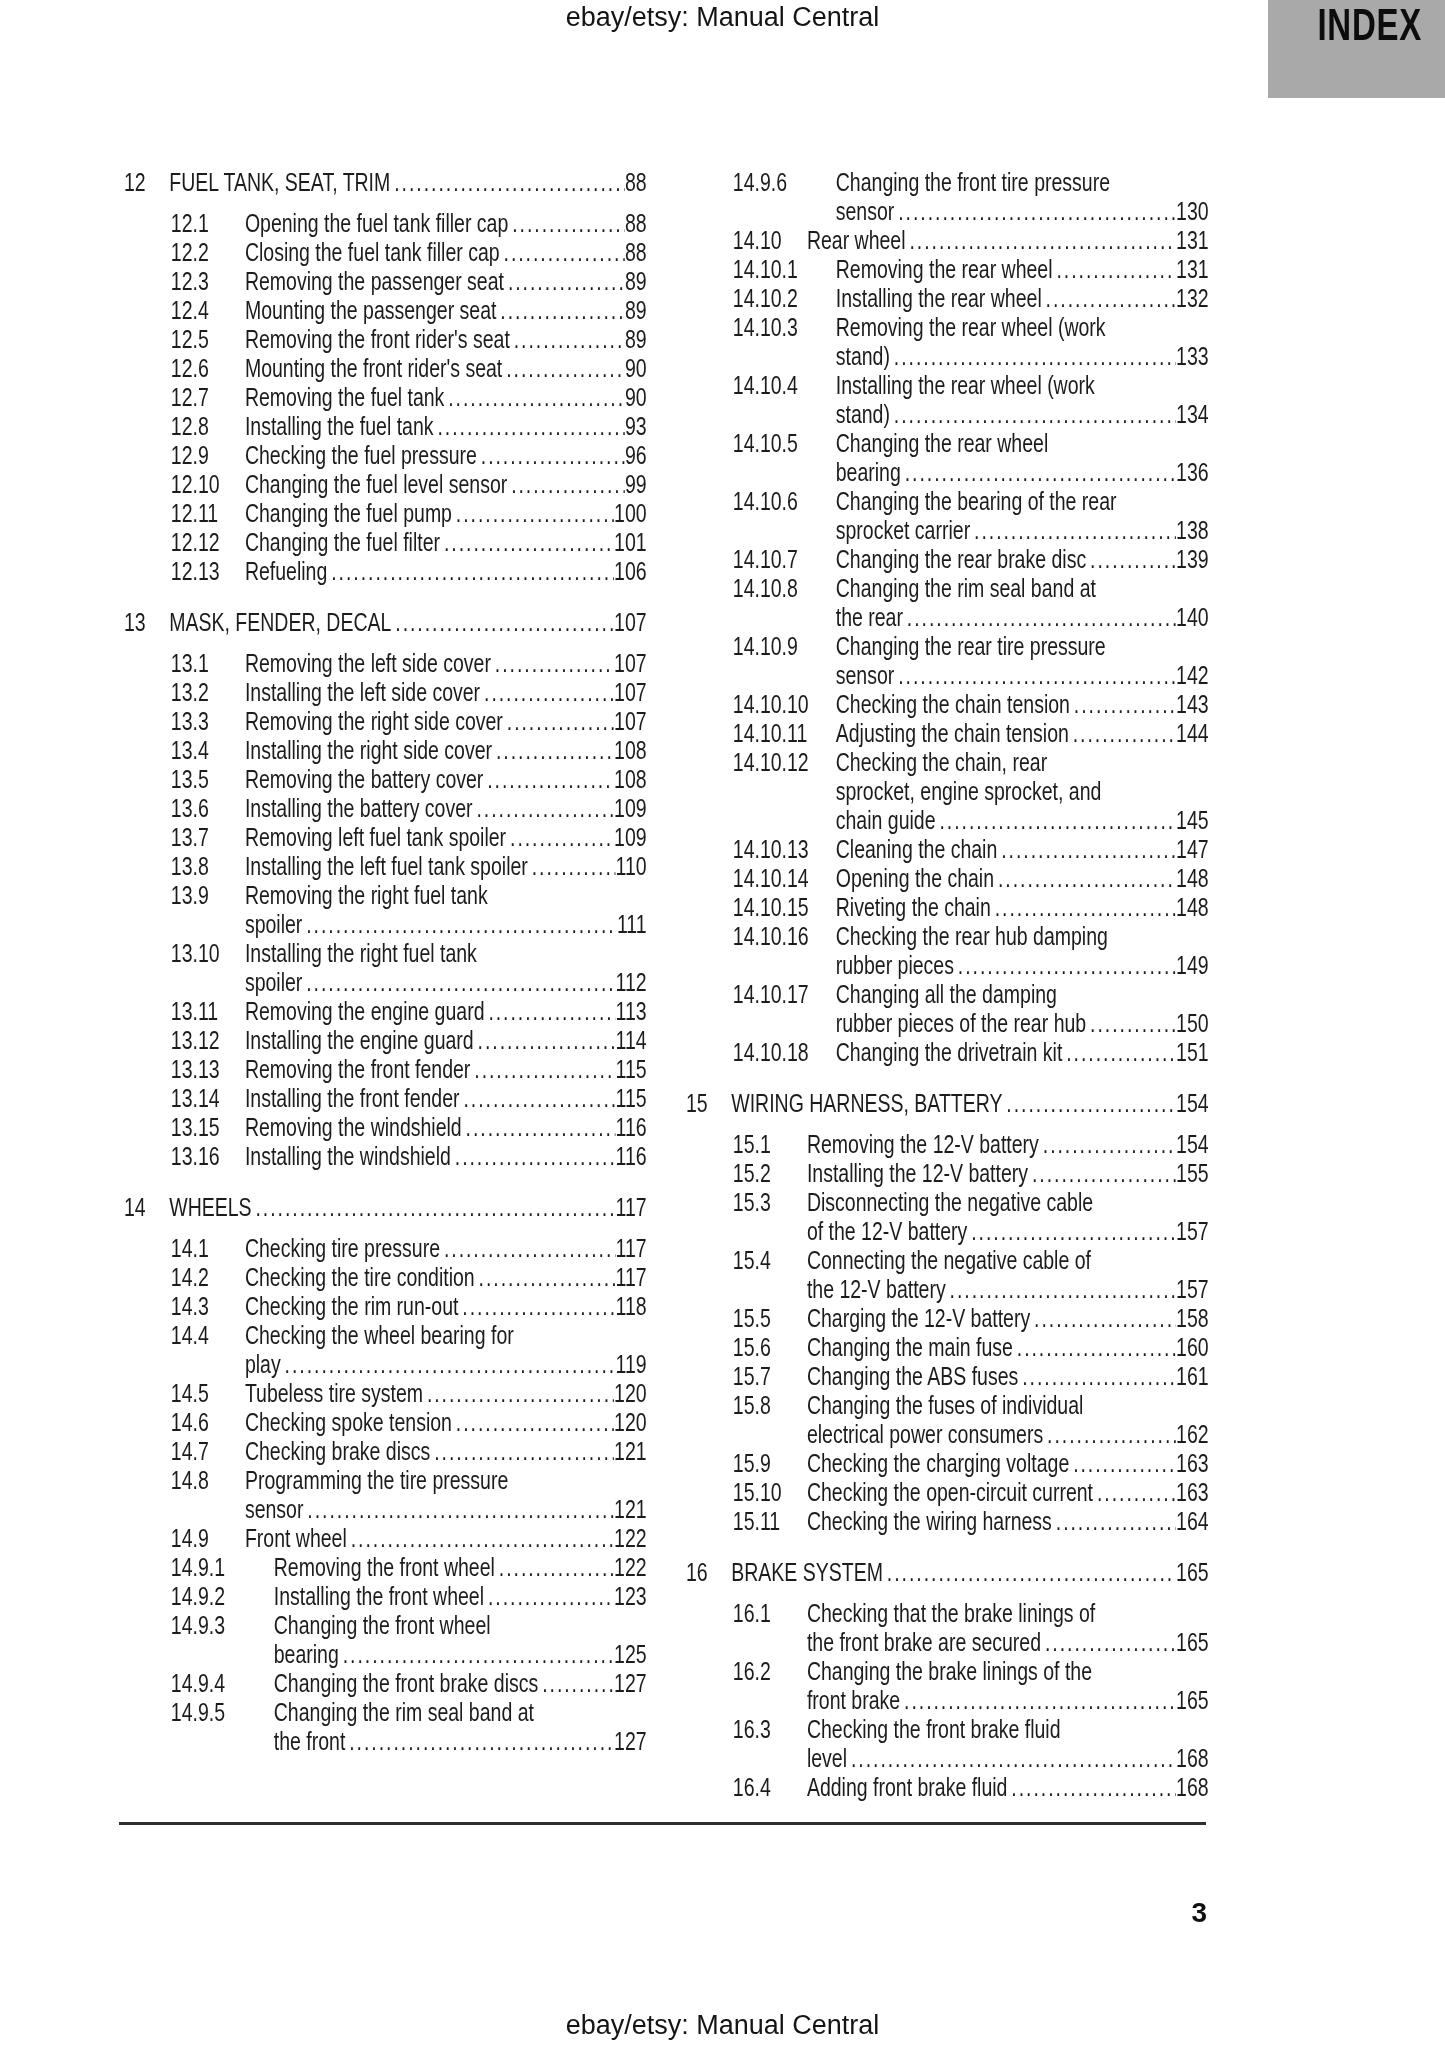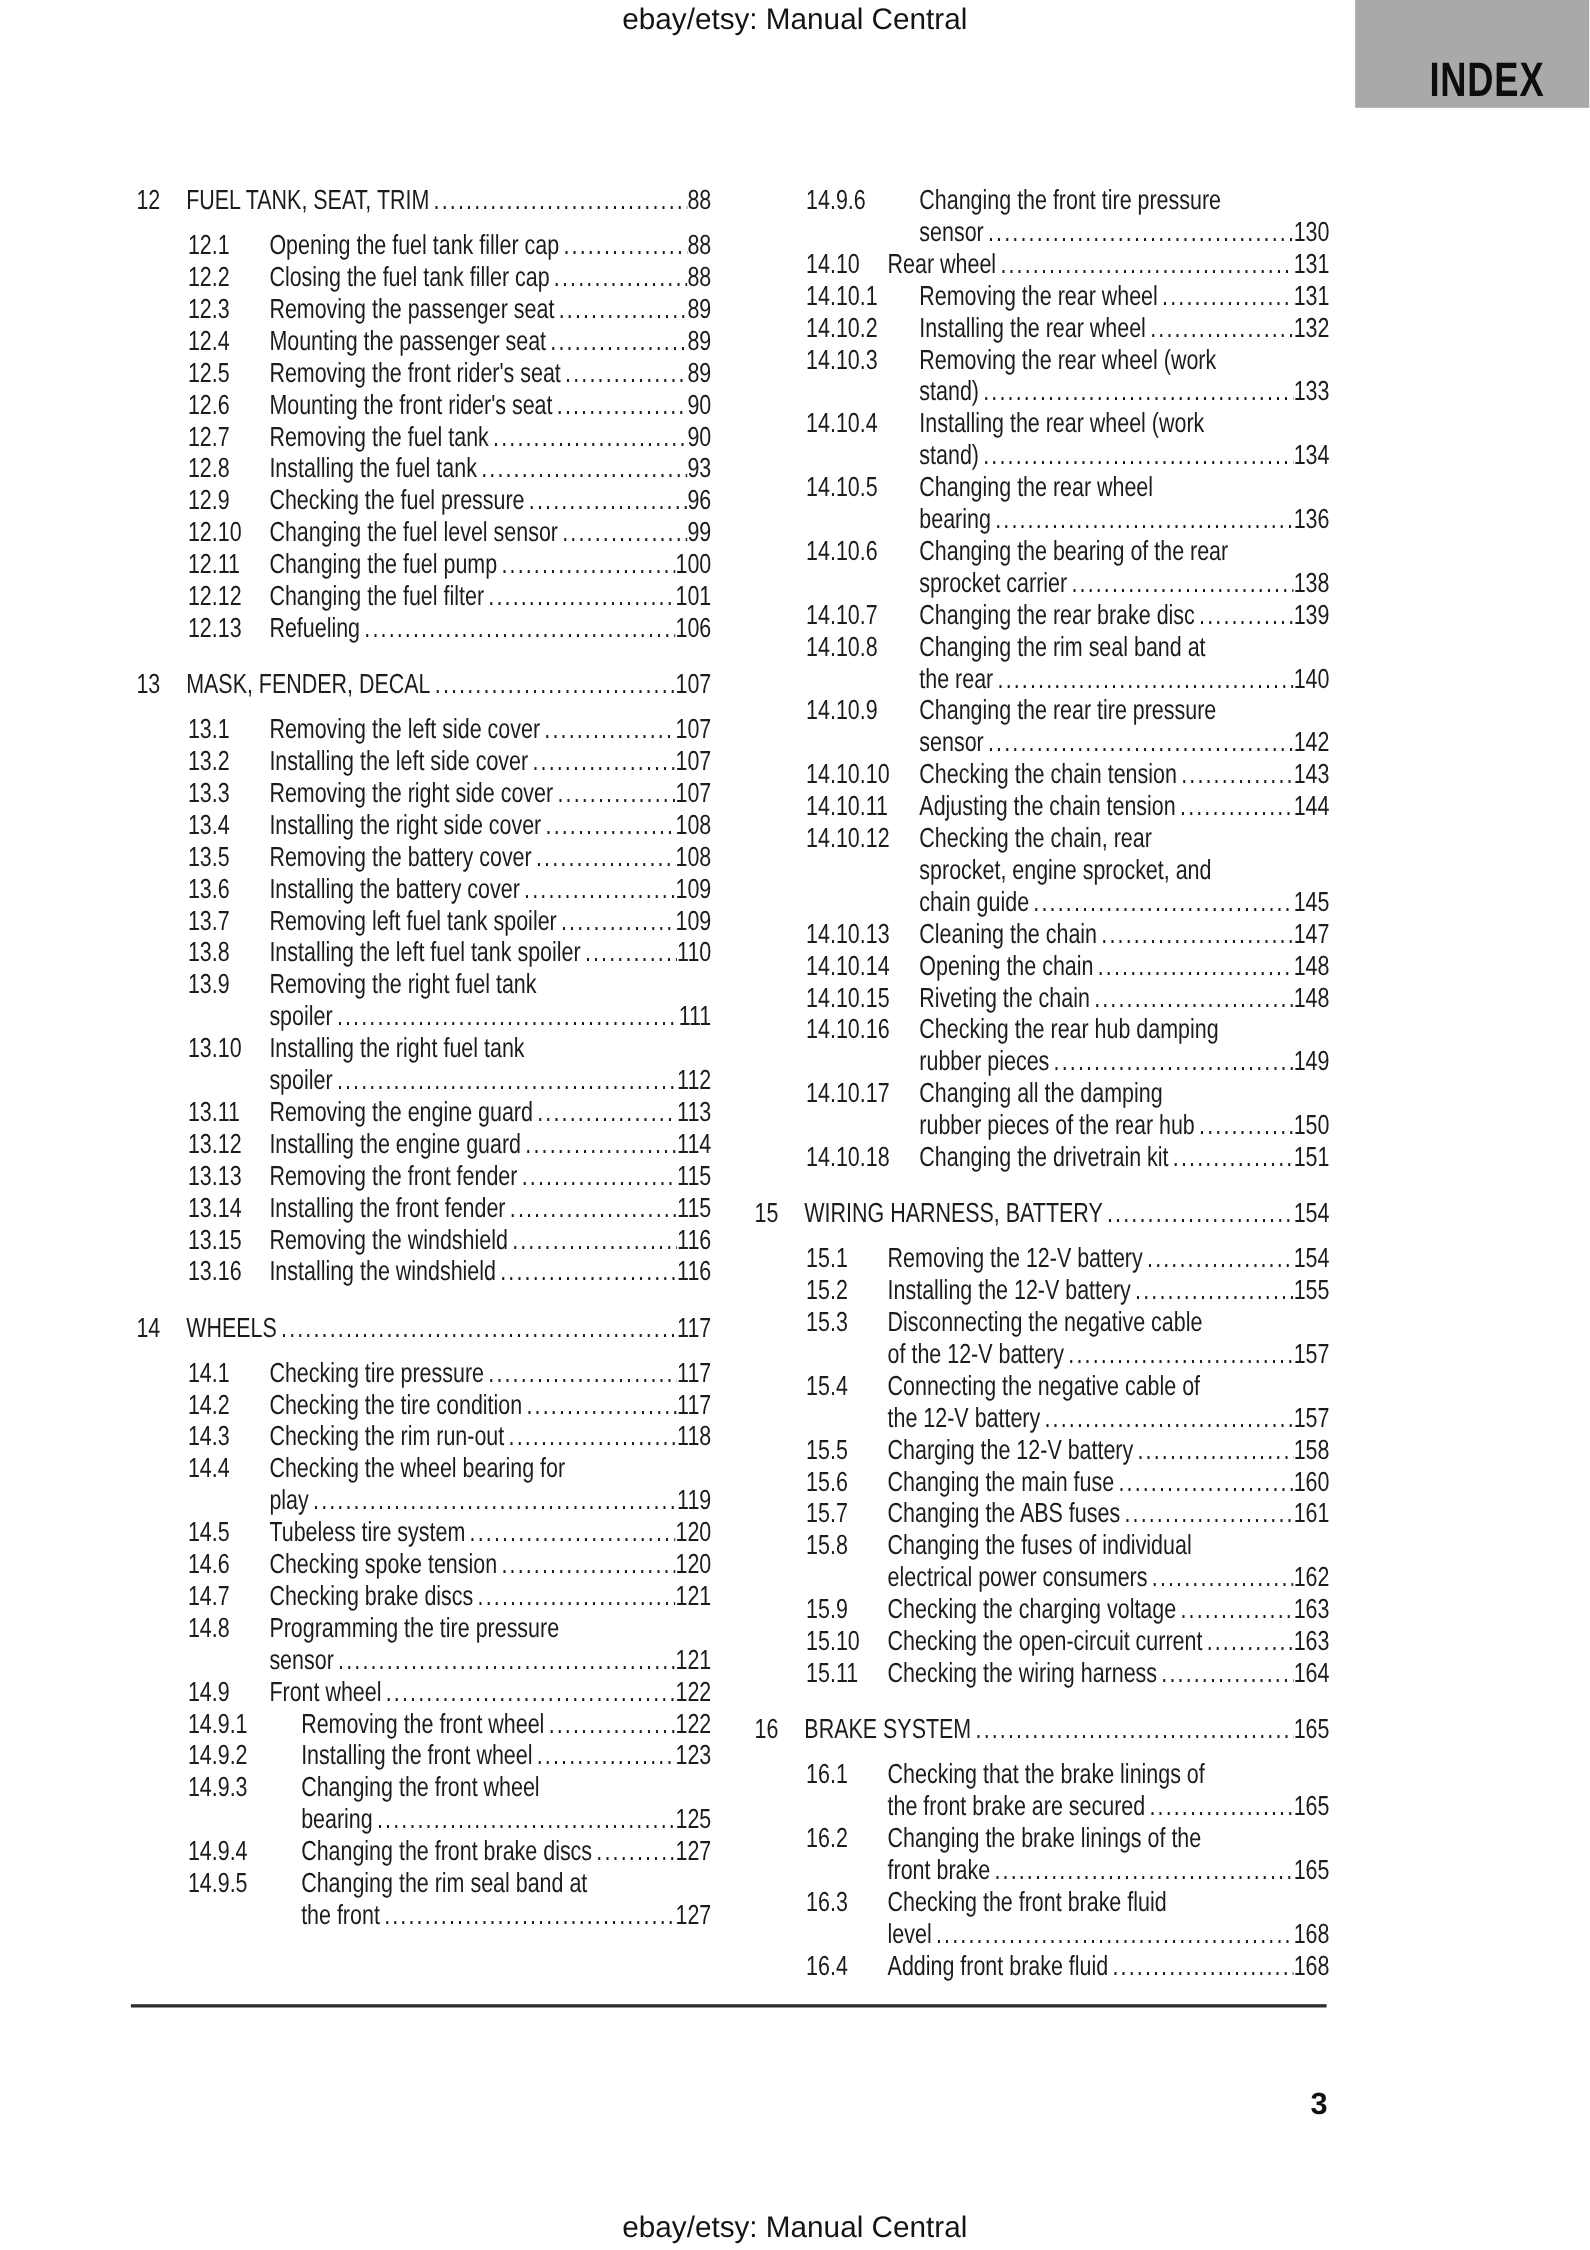--- a/index.html
+++ b/index.html
@@ -9,23 +9,23 @@
     width:1445px; height:2045px;
     overflow:hidden;
     font-family:"Liberation Sans", sans-serif;
     color:#1c1c1c;
   }
   .doc-header-title {
     position:absolute; top:0; left:0; width:1445px;
     text-align:center; font-size:27px; line-height:34px; color:#141414;
   }
   .index-badge {
-    position:absolute; top:0; right:0; width:213px; height:98px;
+    position:absolute; top:0; right:0; width:177px; height:98px;
     background:#a9a9a9;
-    display:flex; align-items:flex-end; justify-content:center;padding-left:26px;
+    display:flex; align-items:flex-start; justify-content:center;padding-left:26px;
   }
   .index-badge .index-label {
     font-weight:bold; font-size:44px; color:#0d0d0d;
     transform:scaleX(0.75); letter-spacing:1px;
   }
   
   .toc-col {
     position:absolute; top:168px; width:670px;
     transform:scaleX(0.78); transform-origin:top left;
     font-size:25px; line-height:29px;

